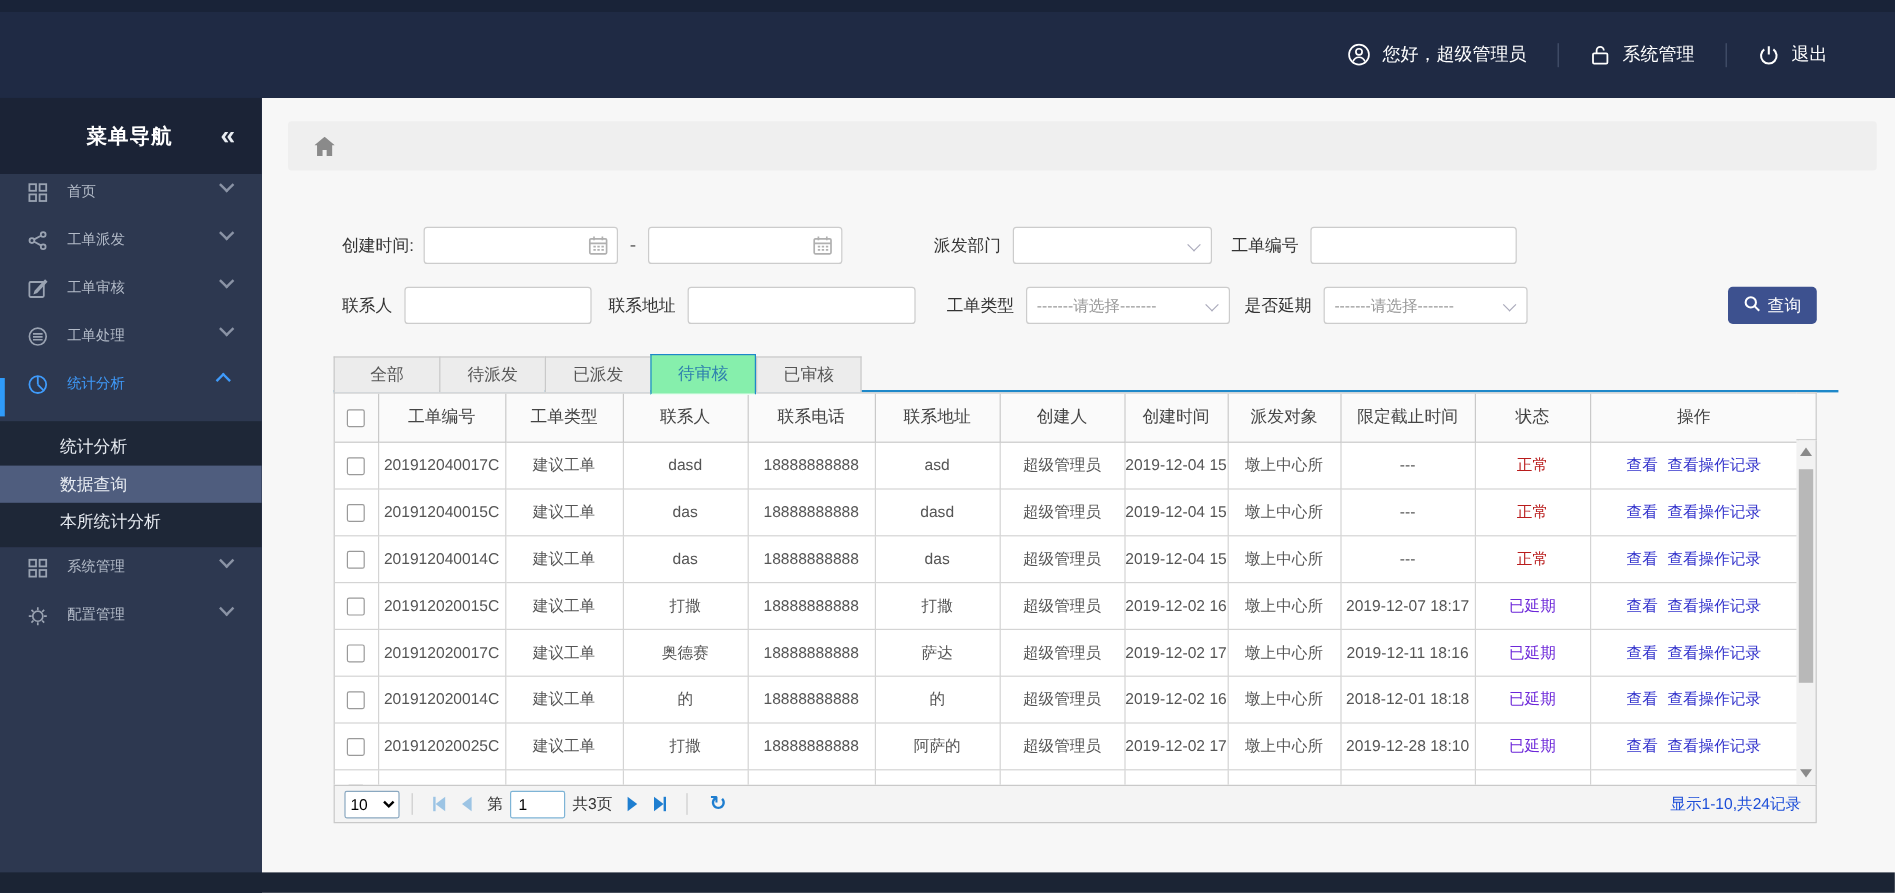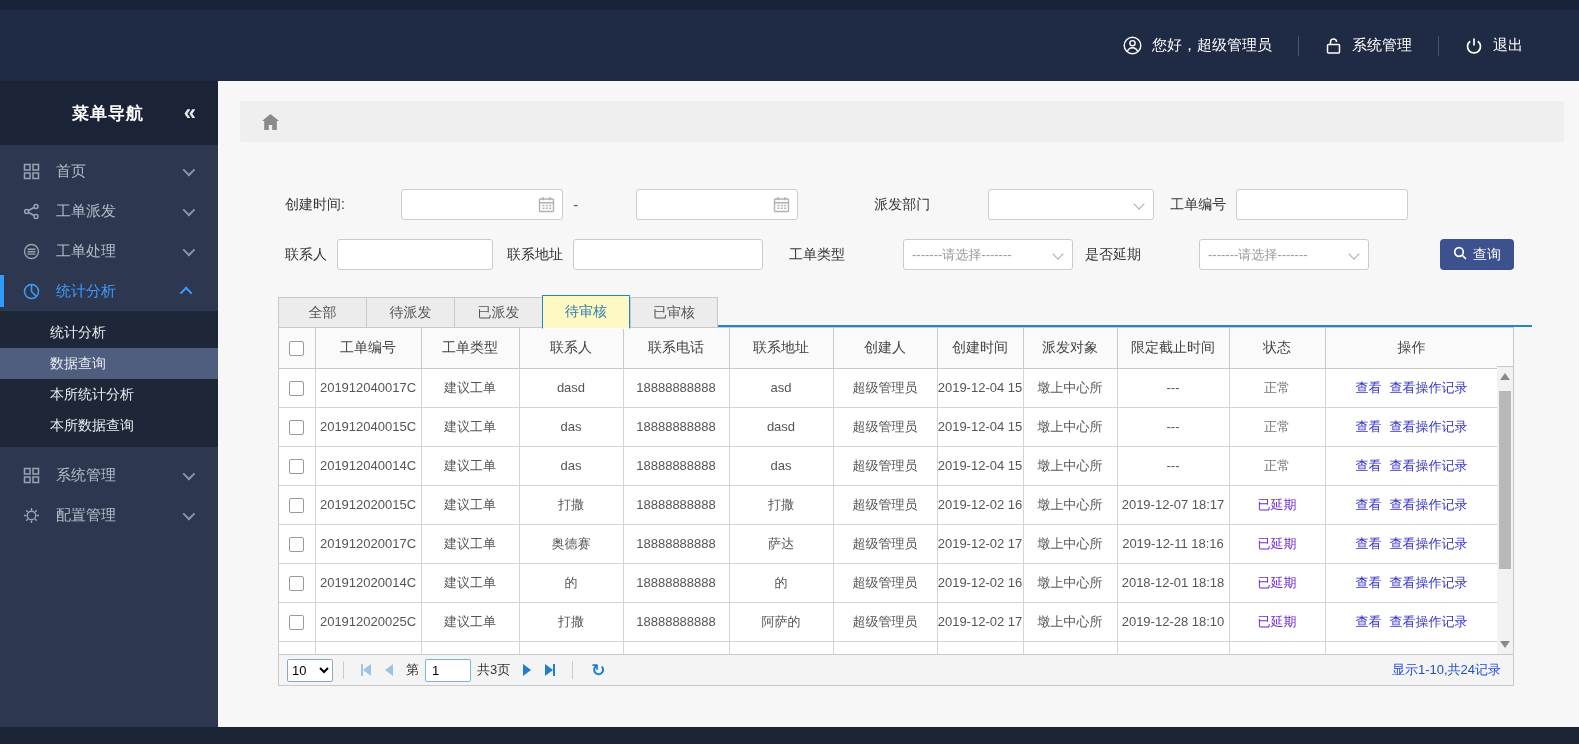--- a/index.html
+++ b/index.html
@@ -15,21 +15,21 @@
   .hdr-item { display:flex; align-items:center; gap:10px; cursor:pointer; padding:0 26px; }
   .hdr-sep { width:1px; height:20px; background:#46536e; }
   .hdr-item svg { display:block; }
 
   
   .sidebar { position:fixed; top:81px; left:0; bottom:0; width:218px; background:#2d3850; z-index:20; }
   .sb-head { height:64px; background:#1b2336; display:flex; align-items:center; }
   .sb-title { color:#fff; font-size:17px; font-weight:bold; margin-left:72px; letter-spacing:1px; }
   .sb-collapse { margin-left:auto; margin-right:22px; color:#e8ecf2; font-size:22px; font-weight:bold; cursor:pointer; line-height:1; }
   .menu { margin-top:6px; }
-  .menu-item { height:40px; display:flex; align-items:center; color:#b3bbc8; font-size:15px; cursor:pointer; position:relative;font-family:Liberation Mono, monospace; }
+  .menu-item { height:40px; display:flex; color:#b3bbc8; font-size:12px; cursor:pointer; position:relative;font-family:Liberation Mono, monospace; }
   .menu-item .mi-icon { width:18px; height:18px; margin-left:22px; display:flex; align-items:center; justify-content:center; }
   .menu-item .mi-label { margin-left:16px; }
   .chev { width:9px; height:9px; border-right:2px solid #8a93a5; border-bottom:2px solid #8a93a5;
     margin-left:auto; margin-right:26px; }
   .chev.down { transform:rotate(45deg) translateY(-2px); }
   .chev.up { transform:rotate(-135deg) translateY(-2px); }
   .menu-item.active { color:#3f9bfb; }
   .menu-item.active::before { content:""; position:absolute; left:0; top:4px; bottom:4px; width:4px; background:#2f9bfa; }
   .menu-item.active .chev { border-color:#3f9bfb; }
   .submenu { background:#1e2737; padding:6px 0; }
@@ -46,54 +46,54 @@
     display:flex; align-items:center; }
   .bc-home { margin-left:22px; display:flex; cursor:pointer; }
 
   
   .filters { margin-left:67px; margin-right:65px; }
   .f-row { display:flex; align-items:center; height:31px; }
   .f-row1 { margin-top:47px; }
   .f-row2 { margin-top:19px; }
   .f-label { font-size:14px; color:#333; white-space:nowrap; }
   .inp { height:31px; background:#fff; border:1px solid #ccc; border-radius:3px; font-size:13px;
-    color:#333; padding:0 8px; outline:none; font-family:inherit;margin-left:48px; }
+    color:#333; padding:0 8px; outline:none; font-family:inherit; }
   .date-wrap { position:relative; margin-left:8px; }
   .date-wrap .inp { width:162px; padding-right:34px; }
   .cal-ico { position:absolute; right:8px; top:7px; pointer-events:auto; cursor:pointer; }
   .dash { margin:0 10px; color:#666; }
   .sel { position:relative; margin-left:10px; }
   .sel .inp { appearance:none; -webkit-appearance:none; color:#999; cursor:pointer; }
   .sel::after { content:""; position:absolute; right:11px; top:11px; width:7px; height:7px;
     border-right:1.6px solid #aab; border-bottom:1.6px solid #aab; transform:rotate(45deg); pointer-events:none; }
   .search-btn { margin-left:auto; height:31px; width:74px; background:#3d518f; border:none; border-radius:4px;
     color:#fff; font-size:14px; display:flex; align-items:center; justify-content:center; gap:6px; cursor:pointer;
     font-family:inherit; }
 
   
   .tabs { margin:25px 47px 0 60px; display:flex; border-bottom:2px solid #1e88c9; height:32px; }
   .tab { width:88px; height:30px; margin-top:2px; background:#ececec; border:1px solid #c9c9c9; border-bottom:none;
     display:flex; align-items:center; justify-content:center; font-size:14px; color:#555; cursor:pointer;
     border-right-width:0; }
   .tab:last-child { border-right-width:1px; }
-  .tab.active { background:#fef9c3; color:#2e7fae; border:1px solid #1e88c9; border-bottom:1px solid #fff;
+  .tab.active { background:#86efac; color:#2e7fae; border:1px solid #1e88c9; border-bottom:1px solid #fff;
     height:34px; margin-top:0; position:relative; z-index:2; }
 
   
   .table-zone { margin-left:60px; width:1236px; position:relative; }
   .tbl-wrap { height:327px; overflow:hidden; border-left:1px solid #c9c9c9; border-top:1px solid #c9c9c9; background:#fff; }
   table { border-collapse:collapse; table-layout:fixed; width:1219px; }
   th, td { border-right:1px solid #d4d4d4; border-bottom:1px solid #d4d4d4; font-weight:normal;
     font-size:13px; color:#555; text-align:center; overflow:hidden; white-space:nowrap; }
   thead th { height:40px; background:#fafafa; color:#444; border-right-color:#c9c9c9; border-bottom-color:#c9c9c9; font-size:14px; }
   tbody td { height:39px; background:#fff; }
   tr.partial td { height:39px; }
   .checkbox { display:inline-block; width:15px; height:15px; border:1px solid #9a9a9a; border-radius:2px;
     background:#fff; vertical-align:middle; cursor:pointer; }
-  .st-normal { color:#737373; }
+  .st-normal { color:#b91c1c; }
   .st-delayed { color:#6d28d9; }
   .lnk { color:#3333cc; text-decoration:none; cursor:pointer; margin:0 4px; }
 
   
   .vscroll { position:absolute; top:0; right:0; width:17px; height:327px; }
   .vs-head { height:40px; background:#fafafa; border:1px solid #c9c9c9; border-left:none; }
   .vs-track { position:absolute; top:40px; bottom:0; left:0; right:0; background:#f2f2f2;
     border-right:1px solid #c9c9c9; cursor:pointer; }
   .vs-up, .vs-down { position:absolute; left:3px; width:0; height:0; border-left:5px solid transparent; border-right:5px solid transparent; }
   .vs-up { top:6px; border-bottom:7px solid #8a8a8a; }
@@ -182,20 +182,30 @@
             <circle cx="13" cy="3.4" r="2"></circle>
             <circle cx="3.6" cy="8.5" r="2"></circle>
             <circle cx="13" cy="13.6" r="2"></circle>
             <path d="M5.5 7.5l5.6-3M5.5 9.5l5.6 3"></path>
           </svg>
         </span>
       <span class="mi-label">工单派发</span>
       <span class="chev down"></span>
     </div>
 
+    <div class="menu-item">
+      <span class="mi-icon">
+          <svg width="17" height="17" viewBox="0 0 17 17" fill="none" stroke="#9aa3b2" stroke-width="1.5">
+            <rect x="1.5" y="3" width="12" height="12.5" rx="1"></rect>
+            <path d="M6.5 10.5L14.6 1.8l1 1-8 8.7-1.6.6z"></path>
+          </svg>
+        </span>
+      <span class="mi-label">工单审核</span>
+      <span class="chev down"></span>
+    </div>
 
     <div class="menu-item">
       <span class="mi-icon">
           <svg width="17" height="17" viewBox="0 0 17 17" fill="none" stroke="#9aa3b2" stroke-width="1.4">
             <circle cx="8.5" cy="8.5" r="7"></circle>
             <path d="M4.5 6.3h8M4.5 8.7h8M4.5 11.1h8"></path>
           </svg>
         </span>
       <span class="mi-label">工单处理</span>
       <span class="chev down"></span>
@@ -214,23 +224,20 @@
 
     <div class="submenu">
       <div class="submenu-item">
         <span>统计分析</span>
       </div>
       <div class="submenu-item selected">
         <span>数据查询</span>
       </div>
       <div class="submenu-item">
         <span>本所统计分析</span>
-      </div>
-      <div class="submenu-item">
-        <span>本所数据查询</span>
       </div>
     </div>
 
     <div class="menu-item" style="margin-top:8px;">
       <span class="mi-icon">
           <svg width="17" height="17" viewBox="0 0 17 17" fill="none" stroke="#9aa3b2" stroke-width="1.5">
             <rect x="1.5" y="1.5" width="5.5" height="5.5"></rect>
             <rect x="10" y="1.5" width="5.5" height="5.5"></rect>
             <rect x="1.5" y="10" width="5.5" height="5.5"></rect>
             <rect x="10" y="10" width="5.5" height="5.5"></rect>

